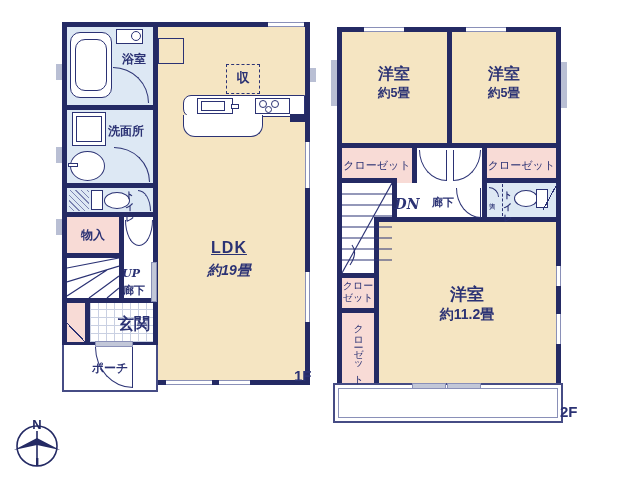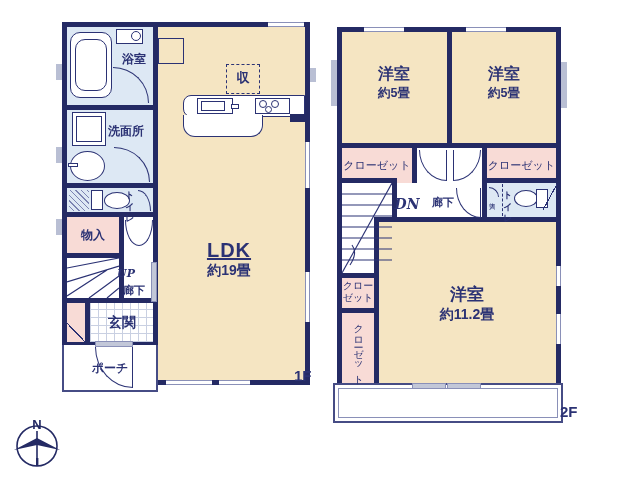--- a/index.html
+++ b/index.html
@@ -117,26 +117,26 @@
   <div class="tab" style="left:56px;top:64px;width:6px;height:16px;"></div>
   <div class="tab" style="left:56px;top:147px;width:6px;height:16px;"></div>
   <div class="tab" style="left:56px;top:219px;width:6px;height:16px;"></div>
   <div class="gdoor" style="left:95px;top:341px;width:38px;height:6px;"></div>
   <div class="arc arc-bl leafR" style="left:95px;top:347px;width:38px;height:41px;"></div>
 
   <div class="lbl" style="left:110px;top:52px;width:48px;font-size:12px;">浴室</div>
   <div class="lbl" style="left:100px;top:124px;width:52px;font-size:12px;">洗面所</div>
   <div class="lbl vtext" style="left:124px;top:185px;font-size:9px;height:34px;">トイレ</div>
   <div class="lbl" style="left:66px;top:228px;width:54px;font-size:12px;">物入</div>
-  <div class="lbl serifital" style="left:112px;top:267px;width:28px;font-size:11px;">UP</div>
+  <div class="lbl serifital" style="left:112px;top:267px;width:28px;font-size:11px;text-align:right;">UP</div>
   <div class="lbl" style="left:118px;top:284px;width:32px;font-size:11px;">廊下</div>
-  <div class="lbl" style="left:96px;top:314px;width:52px;font-size:14px;">玄関</div>
+  <div class="lbl" style="left:108px;top:314px;width:52px;font-size:16px;">玄関</div>
   <div class="lbl" style="left:85px;top:361px;width:50px;font-size:12px;">ポーチ</div>
-  <div class="lbl" style="left:179px;top:238px;width:100px;font-size:20px;letter-spacing:1px;text-decoration:underline;">LDK</div>
-  <div class="lbl" style="left:179px;top:262px;width:100px;font-size:14px;">約19畳</div>
+  <div class="lbl" style="left:179px;top:238px;width:100px;font-size:16px;letter-spacing:1px;text-decoration:underline;">LDK</div>
+  <div class="lbl" style="left:179px;top:262px;width:100px;font-size:14px;font-style:italic;">約19畳</div>
   <div class="lbl" style="left:294px;top:367px;width:30px;font-size:15px;text-align:left;">1F</div>
 
   <div class="room cream" style="left:337px;top:27px;width:115px;height:121px;"></div>
   <div class="room cream" style="left:447px;top:27px;width:114px;height:121px;"></div>
   <div class="zone" style="left:417px;top:148px;width:65px;height:35px;"></div>
   <div class="room pink" style="left:337px;top:143px;width:80px;height:45px;"></div>
   <div class="room pink" style="left:482px;top:143px;width:79px;height:45px;"></div>
   <div class="zone" style="left:397px;top:183px;width:90px;height:39px;"></div>
   <div class="room white" style="left:337px;top:178px;width:60px;height:100px;"></div>
   <div class="room blue" style="left:482px;top:178px;width:79px;height:44px;"></div>

